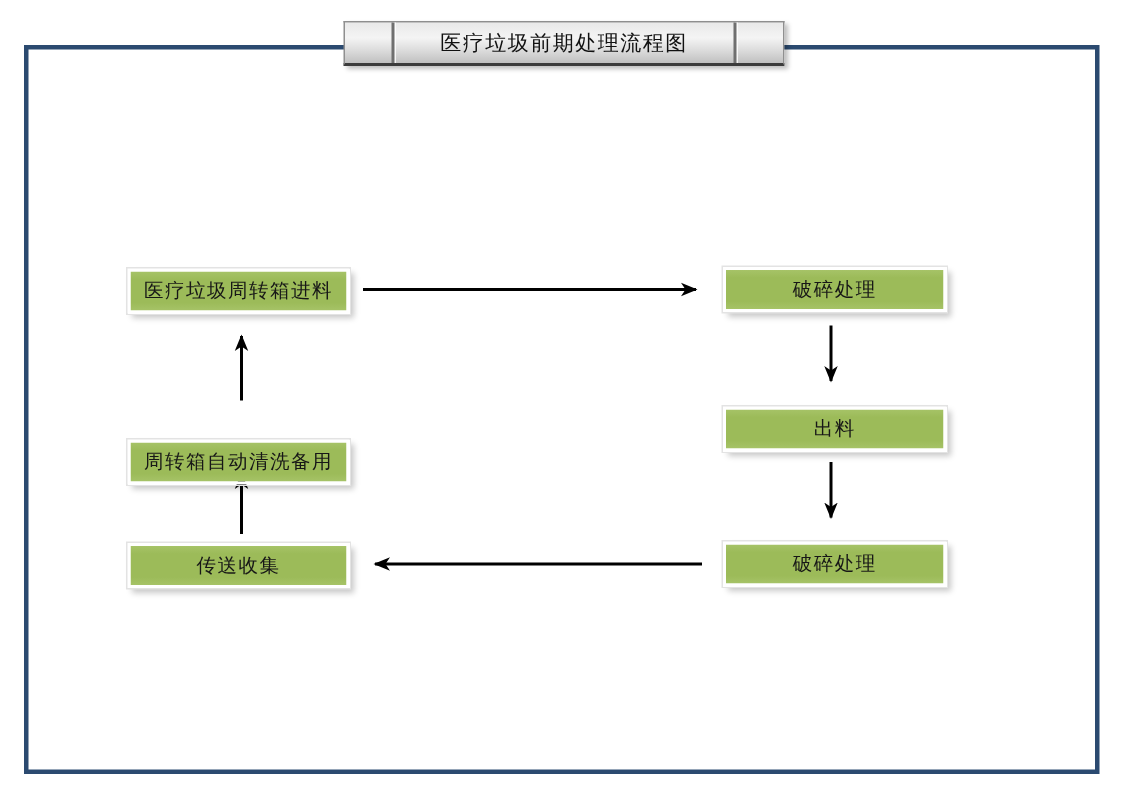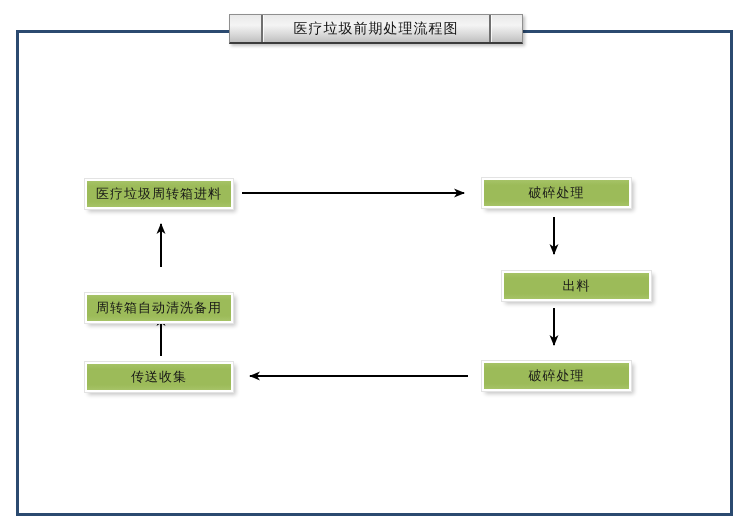--- a/index.html
+++ b/index.html
@@ -77,21 +77,21 @@
     z-index: 2;
   }
   .node span {
     font-size: 13px;
     color: #171717;
     letter-spacing: 1px;
     white-space: nowrap;
   }
   .node-feed      { left: 85px;  top: 179px; width: 148px; }
   .node-sterilize { left: 482px; top: 178px; width: 149px; }
-  .node-discharge { left: 502px; top: 271px; width: 149px; }
+  .node-discharge { left: 482px; top: 271px; width: 149px; }
   .node-crush     { left: 482px; top: 361px; width: 149px; }
   .node-wash      { left: 85px;  top: 275px; width: 148px; margin-top: 18px; }
   .node-collect   { left: 85px;  top: 362px; width: 148px; text-align: center; }
   
   svg.arrows {
     position: absolute;
     left: 0;
     top: 0;
     z-index: 1;
   }

